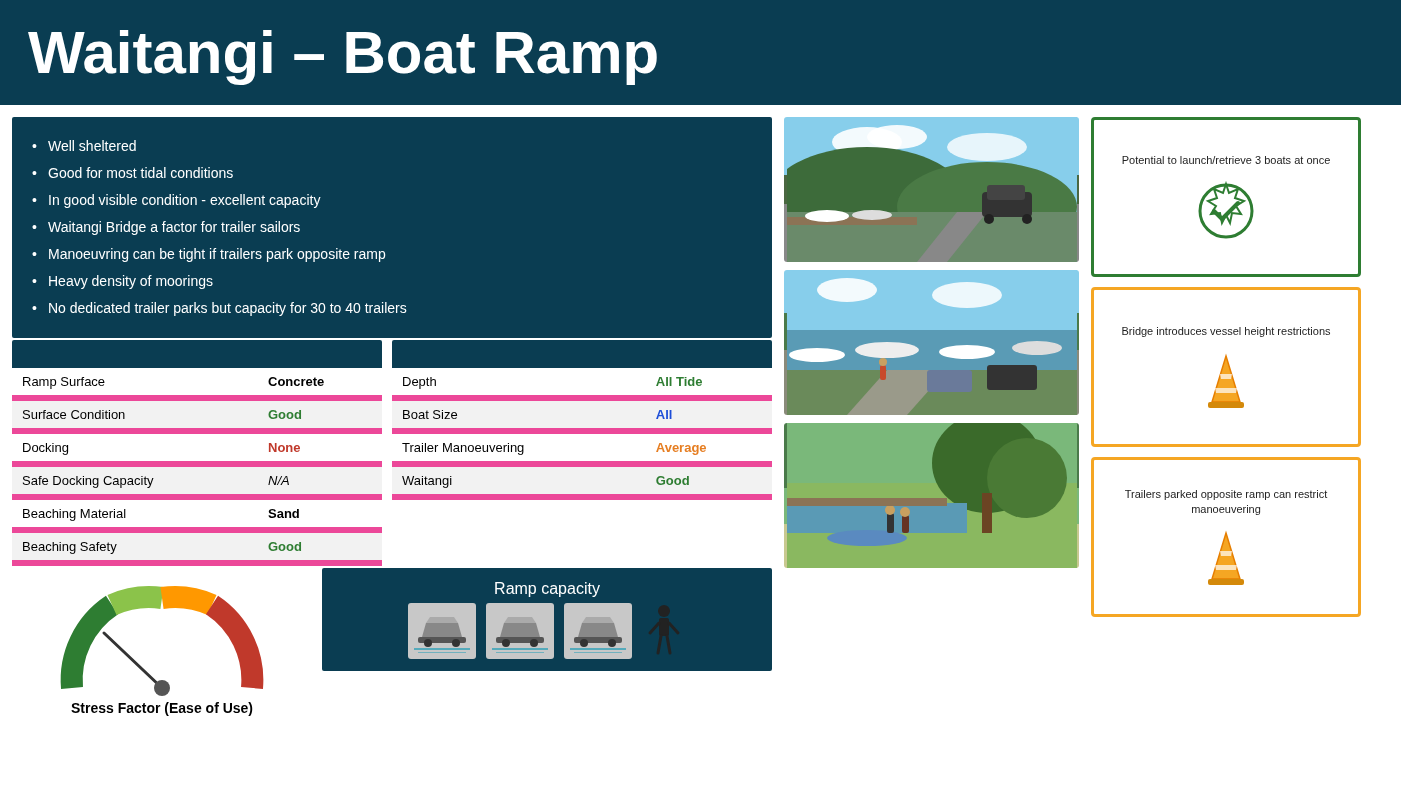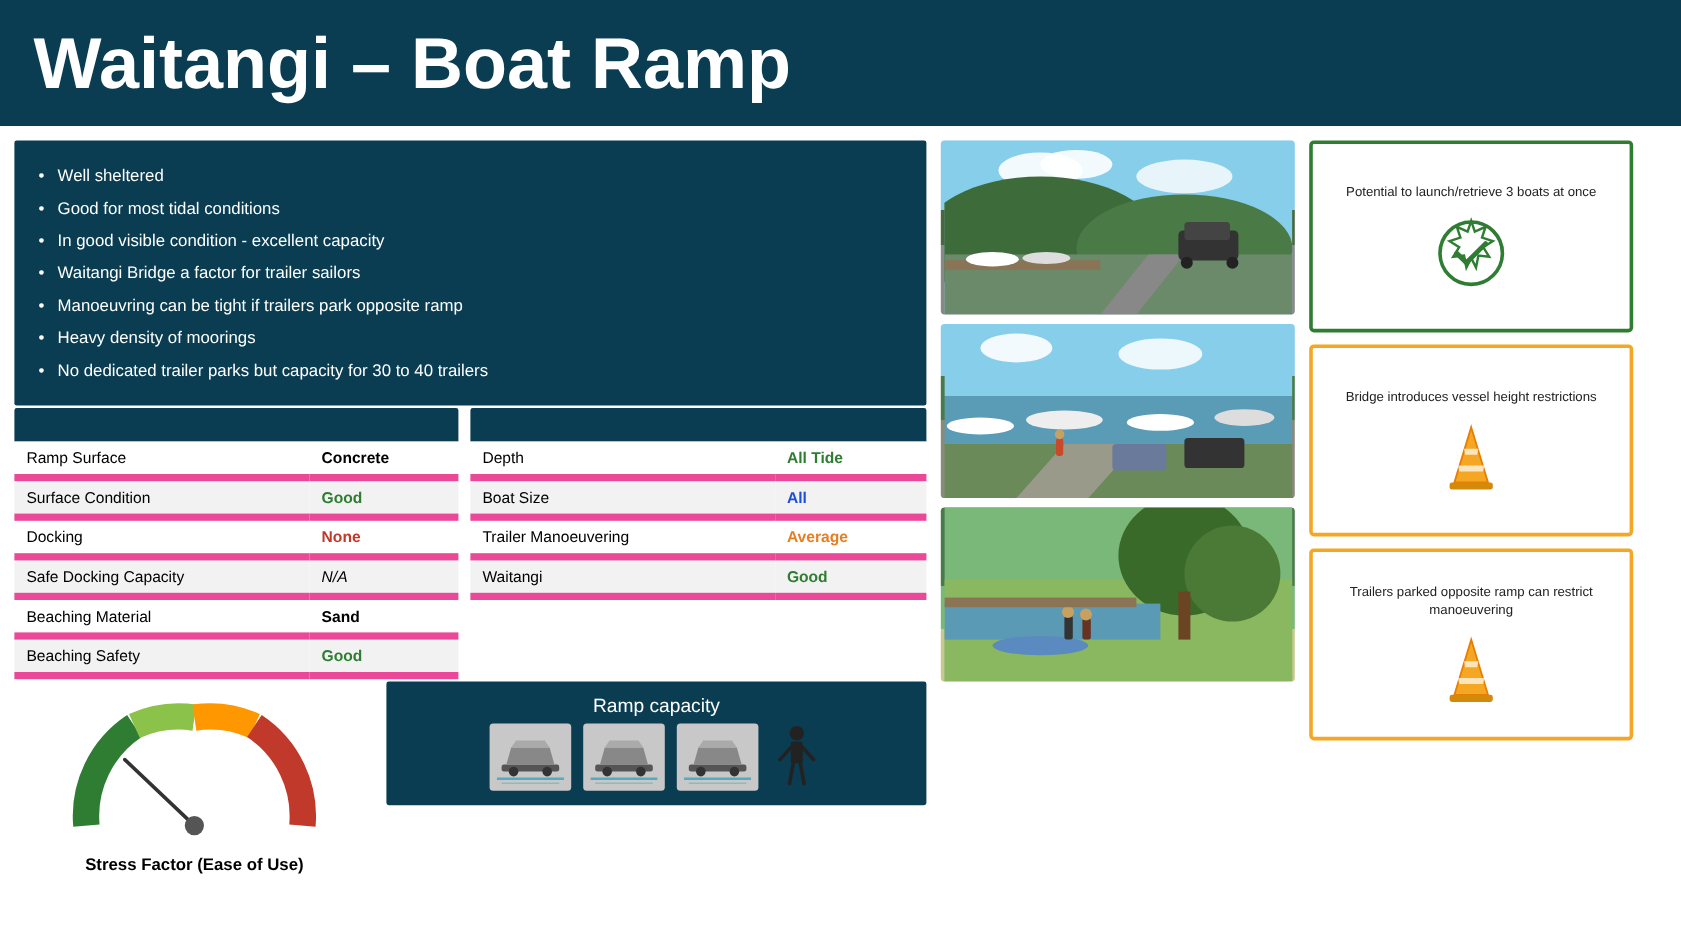--- a/index.html
+++ b/index.html
@@ -106,21 +106,21 @@
     .gauge-box {
       flex: 0 0 300px;
       display: flex;
       flex-direction: column;
       align-items: center;
       padding: 10px;
     }
     .gauge-label {
       font-weight: bold;
       font-size: 14px;
-      margin-top: 14px;
+      margin-top: 2px;
       text-align: right;
     }
 
     
     .gauge-svg { width: 220px; height: 120px; }
 
     
     .ramp-capacity-box {
       flex: 1;
       background: #0a3d52;

